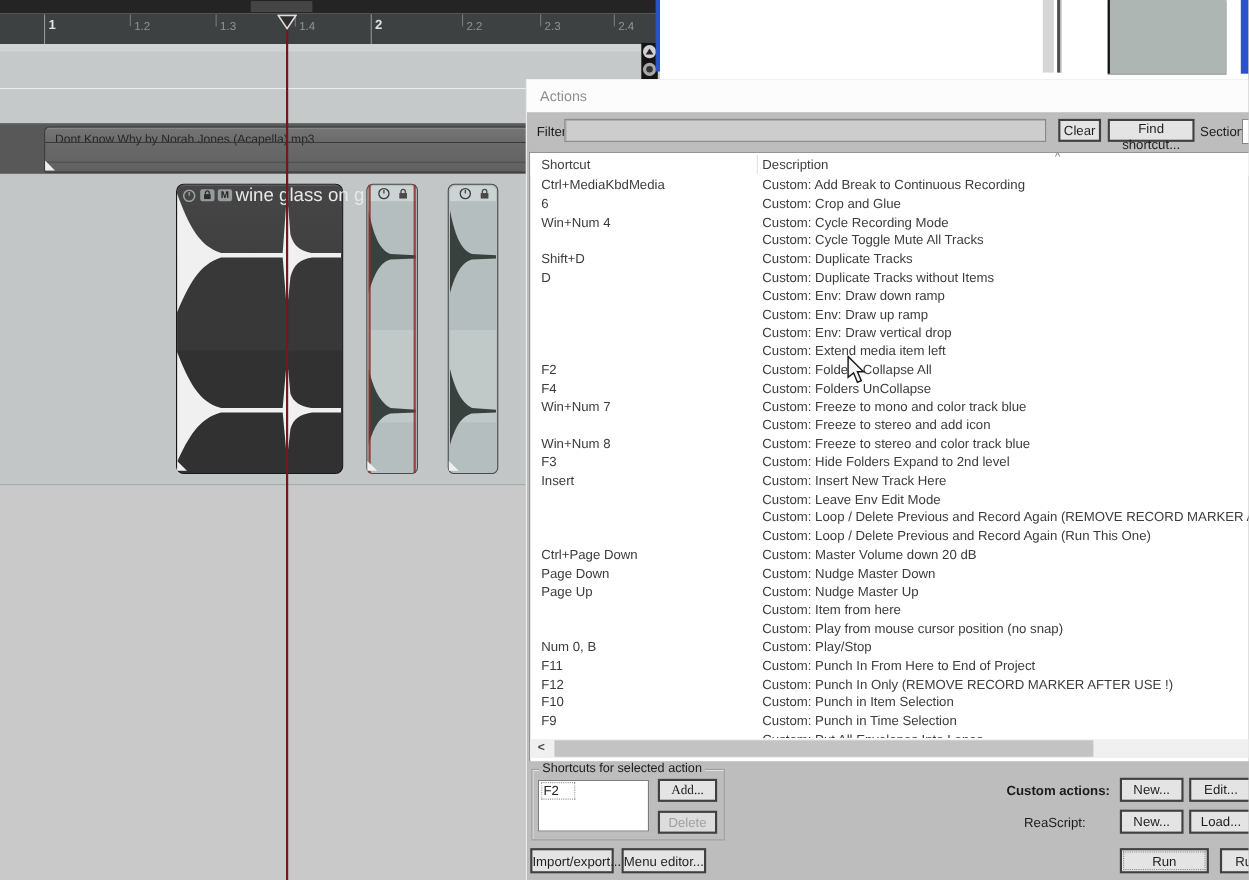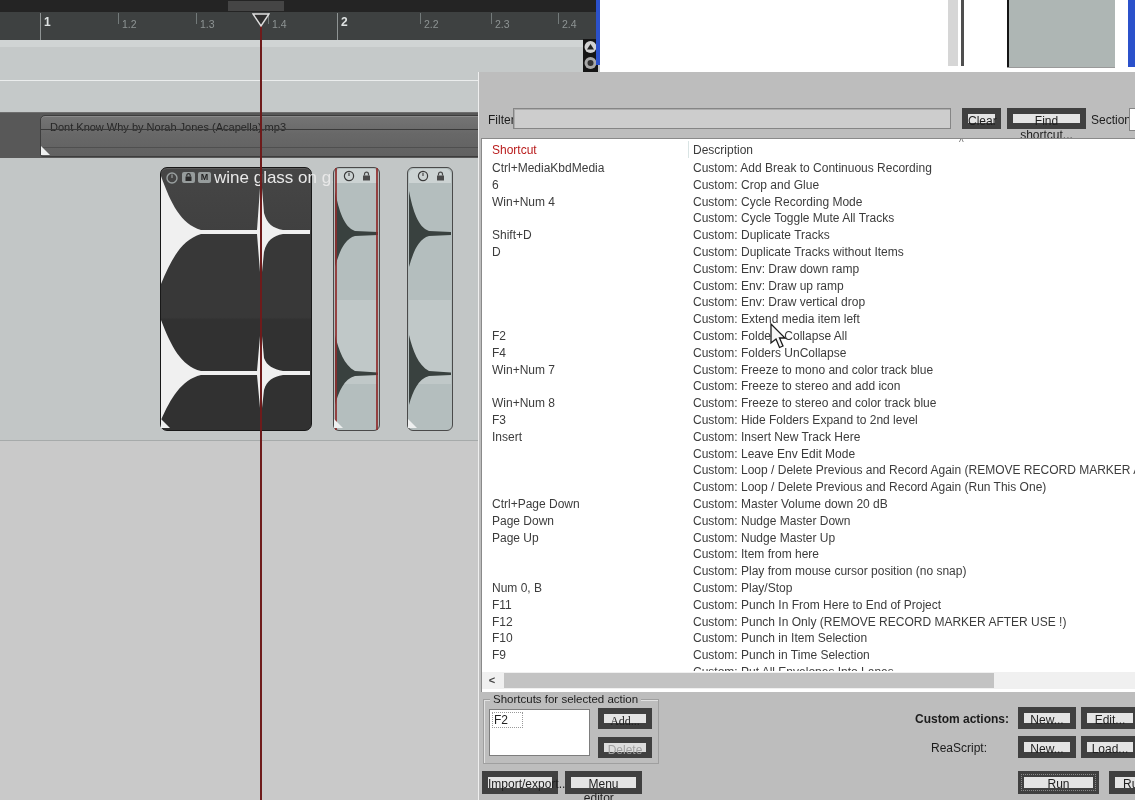--- a/index.html
+++ b/index.html
@@ -48,36 +48,36 @@
   #white-panel{left:600px;top:0;width:535px;height:72px;background:#ffffff;z-index:1;}
   #frag-graybar{left:348px;top:0;width:10px;height:66px;background:#d6d6d6;}
   #frag-darkline{left:361px;top:0;width:3px;height:66px;background:#4f4f4f;border-right:1px solid #fff;}
   #frag-graybox{left:407px;top:0;width:106px;height:67px;background:#aeb6b4;border-left:2px solid #141414;box-shadow:0 1px 0 #9a9a9a;}
   #frag-blue{left:528px;top:0;width:7px;height:67px;background:#2b51cb;}
   
   #dialog{left:478px;top:72px;width:657px;height:728px;background:#bdbdbd;z-index:10;border-left:1px solid #efefef;}
   #dialog-title{position:absolute;left:0;top:0;width:100%;height:30px;background:#fcfcfc;}
   #dialog-title span{position:absolute;left:12px;top:8px;font-size:13px;color:#8f8f8f;}
   .lbl{font-size:12px;color:#1c1c1c;white-space:nowrap;}
-  .btn{position:absolute;background:#e4e4e4;border:6px solid #404040;font-size:12px;color:#1f1f1f;
+  .btn{position:absolute;background:#e4e4e4;border:2px solid #404040;font-size:12px;color:#1f1f1f;
        text-align:center;box-sizing:border-box;padding:0;font-family:"Liberation Sans",sans-serif;}
   .btn:disabled{color:#a0a0a0;background:#dcdcdc;}
   .btn.focus{outline:1px dotted #8a8a8a;outline-offset:-4px;}
   #filter-label{left:9px;top:41px;}
   #filter-input{position:absolute;left:34px;top:36px;width:438px;height:21px;background:#cdcdcd;
        border:1px solid #858585;box-sizing:border-box;box-shadow:inset 1px 1px 0 #adadad;font-size:12px;padding:0 4px;}
   #clear-btn{left:483px;top:36px;width:39px;height:21px;}
   #findshortcut-btn{left:528px;top:36px;width:79px;height:21px;}
   #section-label{left:612px;top:41px;}
   #section-combo{position:absolute;left:650px;top:36px;width:7px;height:21px;background:#fff;border:1px solid #858585;border-right:none;}
   
   #list{position:absolute;left:2px;top:66px;width:655px;height:553px;background:#fff;
         border-left:1px solid #8a8a8a;border-top:1px solid #8a8a8a;overflow:hidden;}
   #list-header{position:absolute;left:0;top:0;width:100%;height:21px;background:#fff;}
-  #col-shortcut{position:absolute;left:10px;top:4px;font-size:12px;color:#b91c1c;}
+  #col-shortcut{position:absolute;left:10px;top:4px;font-size:12px;color:#404040;}
   #col-desc{position:absolute;left:211px;top:4px;font-size:12px;color:#3c3c3c;}
   #col-divider{position:absolute;left:206px;top:2px;width:1px;height:17px;background:#d9e4e4;}
   #sort-arrow{position:absolute;left:477px;top:-2px;font-size:10px;color:#6a6a6a;}
   #rows{position:absolute;left:0;top:21px;width:100%;height:511px;overflow:hidden;}
   .trow{position:relative;height:16.8px;white-space:nowrap;}
   .trow .sc{position:absolute;left:10px;top:1px;font-size:12px;color:#3c3c3c;}
   .trow .de{position:absolute;left:211px;top:1px;font-size:12px;color:#3c3c3c;}
   #hscroll{position:absolute;left:0;top:533px;width:655px;height:17px;background:#f0f0f0;}
   #hscroll-left{position:absolute;left:2px;top:0;width:16px;height:17px;font-size:11px;font-weight:bold;color:#444;
         text-align:center;line-height:17px;background:#f0f0f0;}
@@ -214,20 +214,23 @@
 
 <div class="abs" id="white-panel">
 
   <div class="abs" id="frag-graybar"></div>
   <div class="abs" id="frag-darkline"></div>
   <div class="abs" id="frag-graybox"></div>
   <div class="abs" id="frag-blue"></div>
 </div>
 
 <div class="abs" id="dialog">
+  <div id="dialog-title">
+    <span>Actions</span>
+  </div>
   <span class="abs lbl" id="filter-label">Filter:</span>
   <input id="filter-input" type="text" placeholder="" style="">
   <button class="btn" id="clear-btn">Clear</button>
   <button class="btn" id="findshortcut-btn">Find shortcut...</button>
   <span class="abs lbl" id="section-label">Section:</span>
   <div id="section-combo"></div>
 
   <div id="list">
     <div id="list-header">
       <span id="col-shortcut">Shortcut</span>

